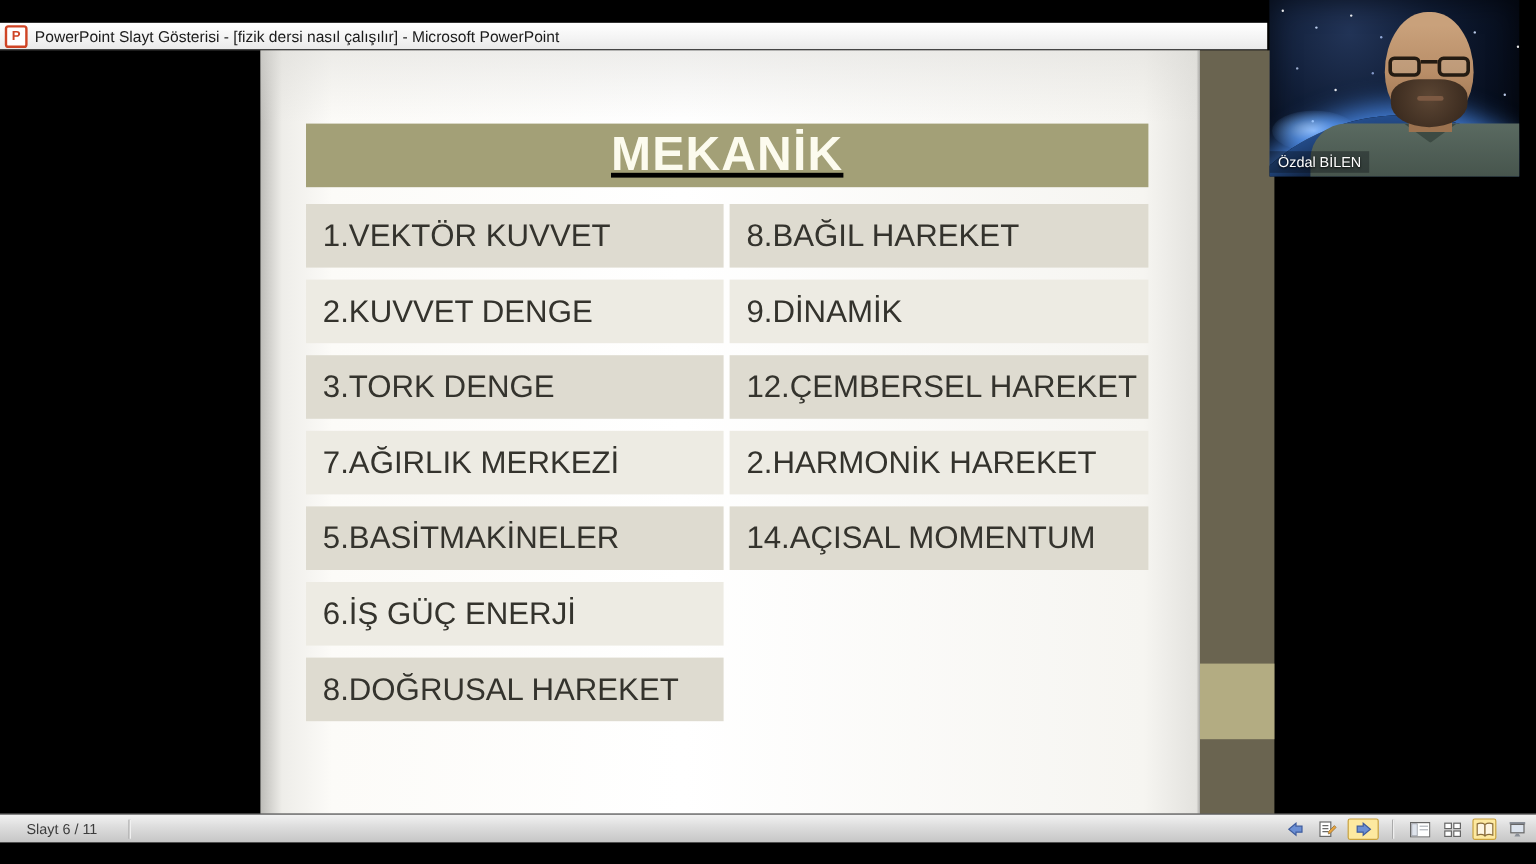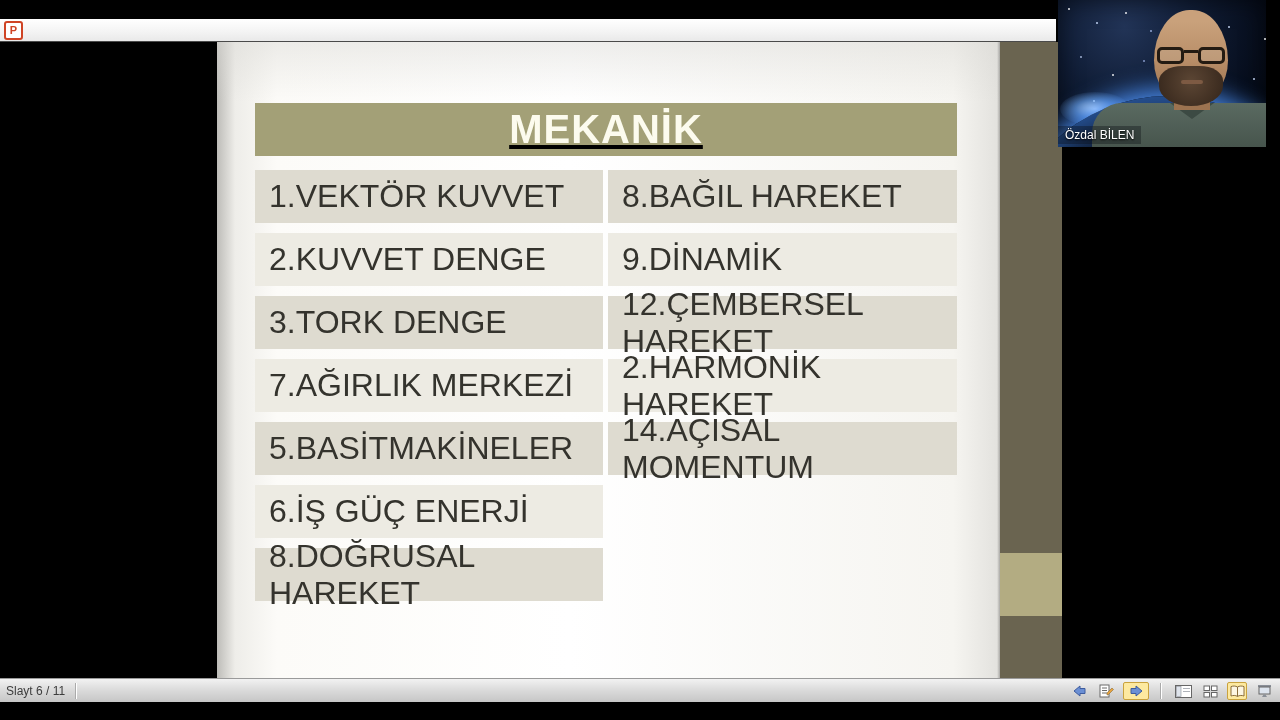--- a/index.html
+++ b/index.html
@@ -19,21 +19,21 @@
   .slide-area{left:217px;top:42px;width:783px;height:636px;
     background:linear-gradient(90deg,#bdbcb8 0,#eeede9 18px,#fcfbf8 60px,#ffffff 45%,#f6f5f1 94%,#e2e1dd 100%);}
   .slide-area::after{content:"";position:absolute;left:0;top:0;right:0;height:60px;
     background:linear-gradient(#d9d8d4,rgba(255,255,255,0));opacity:.45;}
   .banner{left:38px;top:61px;width:702px;height:53px;background:#a3a077;
     display:flex;align-items:center;justify-content:center;z-index:2;text-decoration:underline;}
   .banner-title{color:#fcfbee;font-size:40px;font-weight:bold;letter-spacing:1px;}
   .topics{left:38px;top:128px;width:702px;display:grid;z-index:2;
     grid-template-columns:348px 349px;column-gap:5px;row-gap:10px;grid-auto-flow:column;
     grid-template-rows:repeat(7,53px);}
-  .topic{display:flex;align-items:center;padding-left:14px;font-size:32px;color:#34332d;box-sizing:border-box;}
+  .topic{display:flex;align-items:center;padding-left:14px;font-size:26px;color:#34332d;box-sizing:border-box;}
   .col-l .t:nth-child(odd), .topic.dark{background:#dedbd0;}
   .topic.light{background:#edebe3;}
 
   
   .olive-strip{left:1000px;top:42px;width:62px;height:636px;background:#6a6450;}
   .olive-strip::before{content:"";position:absolute;left:-3px;top:0;width:3px;height:100%;
     background:linear-gradient(90deg,rgba(0,0,0,0),rgba(0,0,0,.25));}
   .olive-light{left:0;top:511px;width:62px;height:63px;background:#b3ac82;}
 
   
@@ -65,33 +65,34 @@
   .beard{left:101px;top:66px;width:64px;height:40px;border-radius:38% 38% 52% 52%;
     background:radial-gradient(circle at 50% 38%,#5c4634 0,#453325 55%,#32241a 100%);}
   .mouth{left:123px;top:80px;width:22px;height:4px;border-radius:2px;background:#7d5a43;}
   .name-tag{left:0;bottom:3px;padding:2px 7px;background:rgba(10,12,16,.35);
     color:#fff;font-size:12px;text-shadow:0 1px 2px #000;z-index:5;}
 
   
   .statusbar{left:0;top:678px;width:1280px;height:24px;
     background:linear-gradient(#f2f2f2,#dcdcdc 45%,#c6c6c6);
     border-top:1px solid #9a9a9a;display:flex;align-items:center;box-sizing:border-box;}
-  .slide-counter{font-size:12px;color:#3c3c3c;padding:0 6px;}
+  .slide-counter{font-size:12px;color:#3c3c3c;padding:0 22px;}
   .sb-sep{width:1px;height:16px;background:#aaa;border-right:1px solid #fff;margin:0 4px;}
   .sb-right{position:absolute;right:6px;top:0;height:24px;display:flex;align-items:center;gap:7px;}
   .sicon{display:flex;align-items:center;justify-content:center;width:20px;height:18px;}
   .hl{background:#fde9a0;border:1px solid #c9a23e;border-radius:2px;box-sizing:border-box;}
 
   .t{ } 
 </style>
 </head>
 <body>
 
 <div class="abs titlebar">
   <div class="ppt-icon">P</div>
+  <div class="title-text">PowerPoint Slayt Gösterisi - [fizik dersi nasıl çalışılır] - Microsoft PowerPoint</div>
 </div>
 
 <div class="abs slide-area">
   <div class="abs banner">
     <span class="banner-title">MEKANİK</span>
   </div>
   <div class="abs topics">
     <div class="topic t dark">1.VEKTÖR KUVVET</div>
     <div class="topic t light">2.KUVVET DENGE</div>
     <div class="topic t dark">3.TORK DENGE</div>

